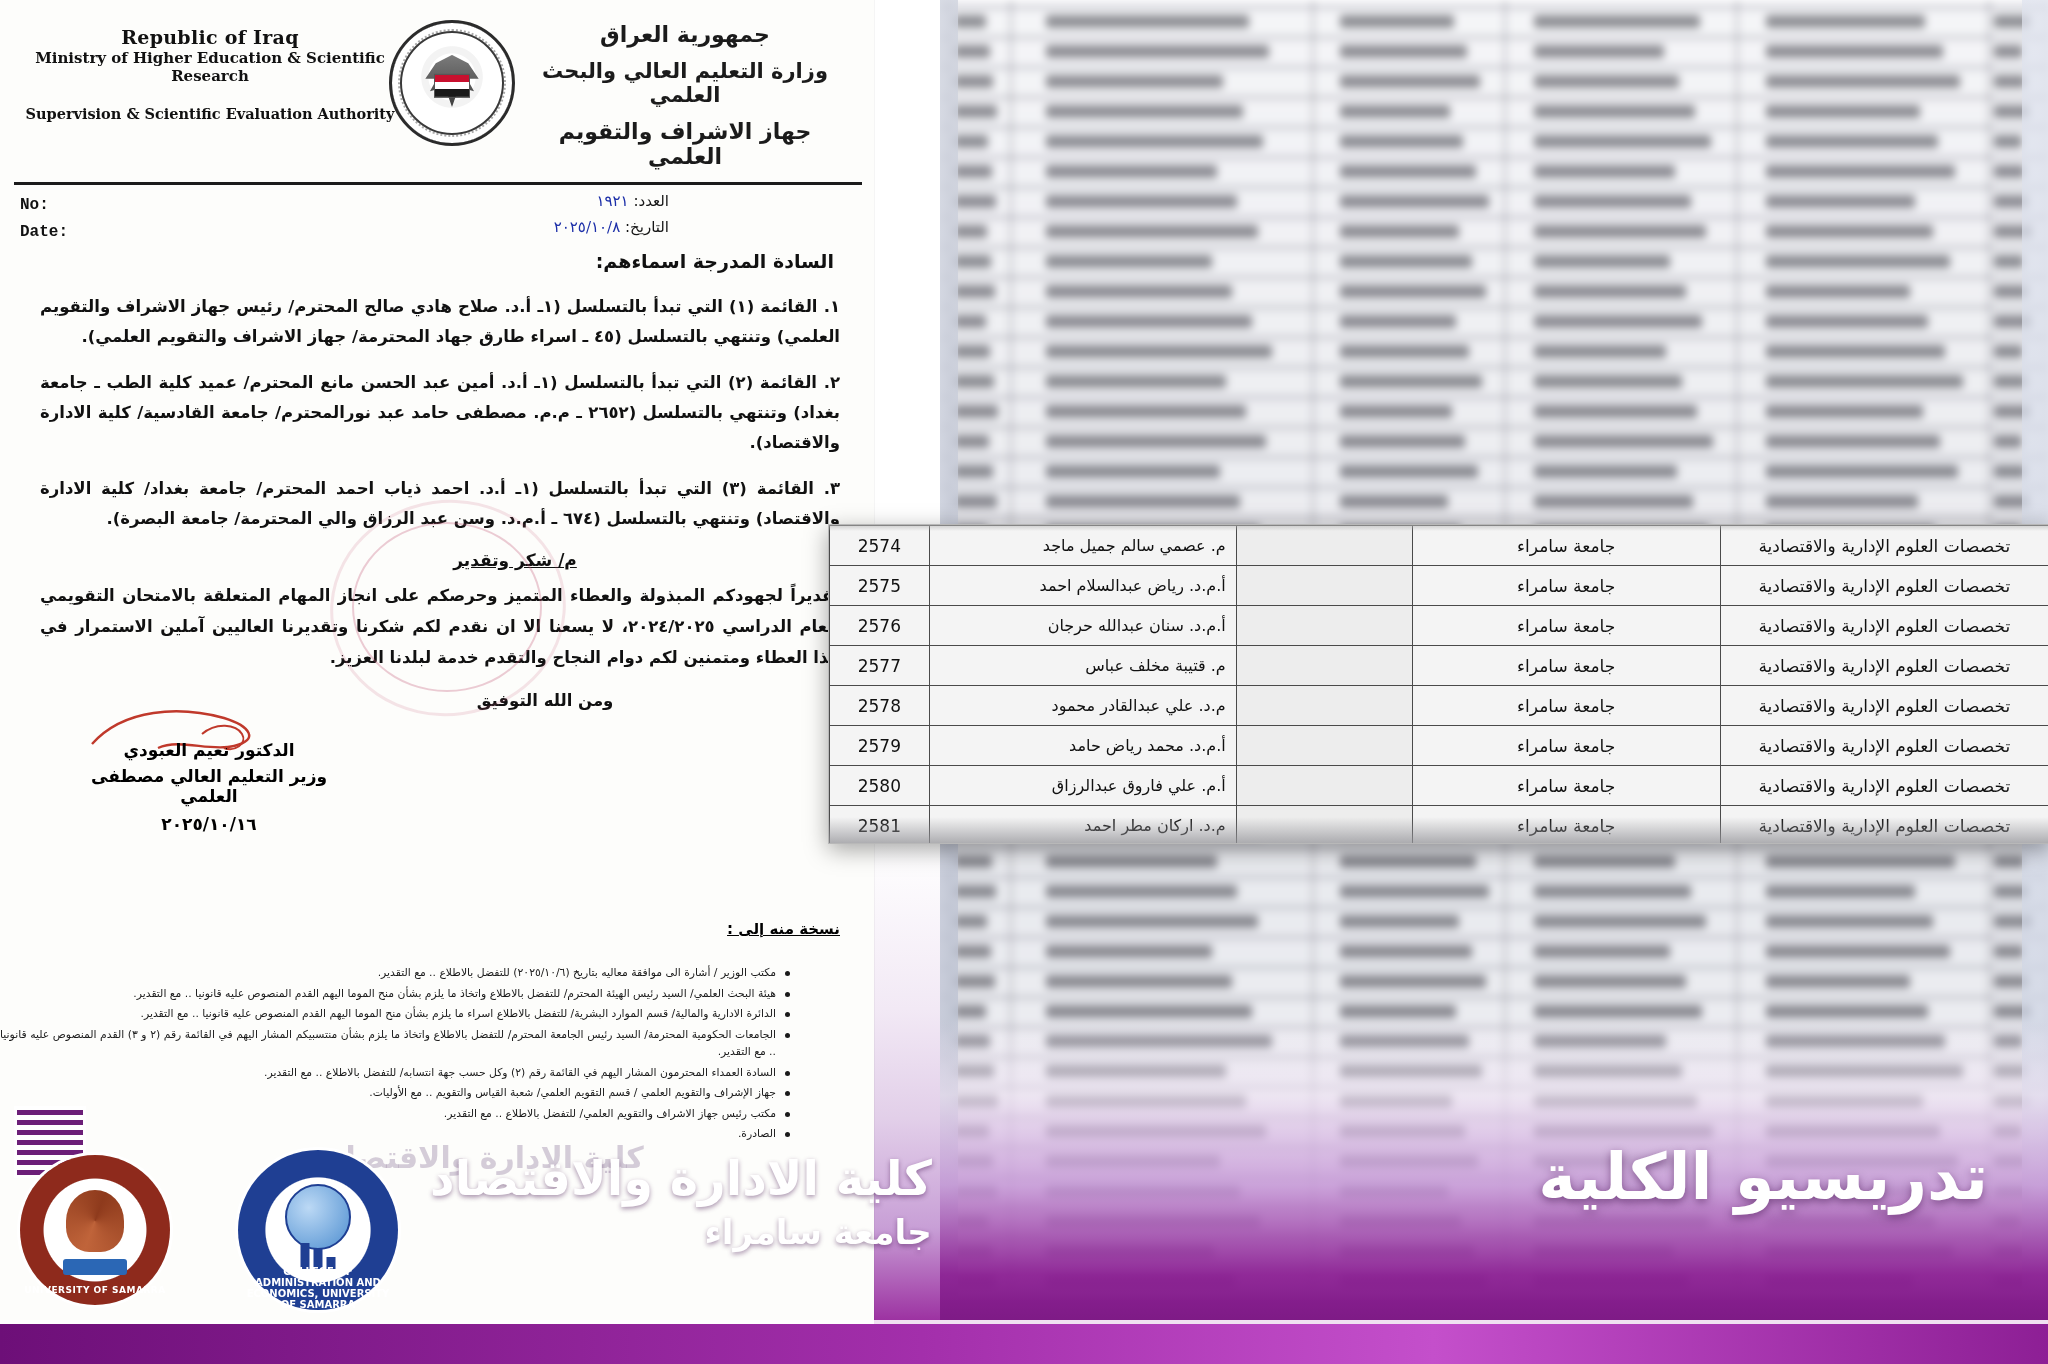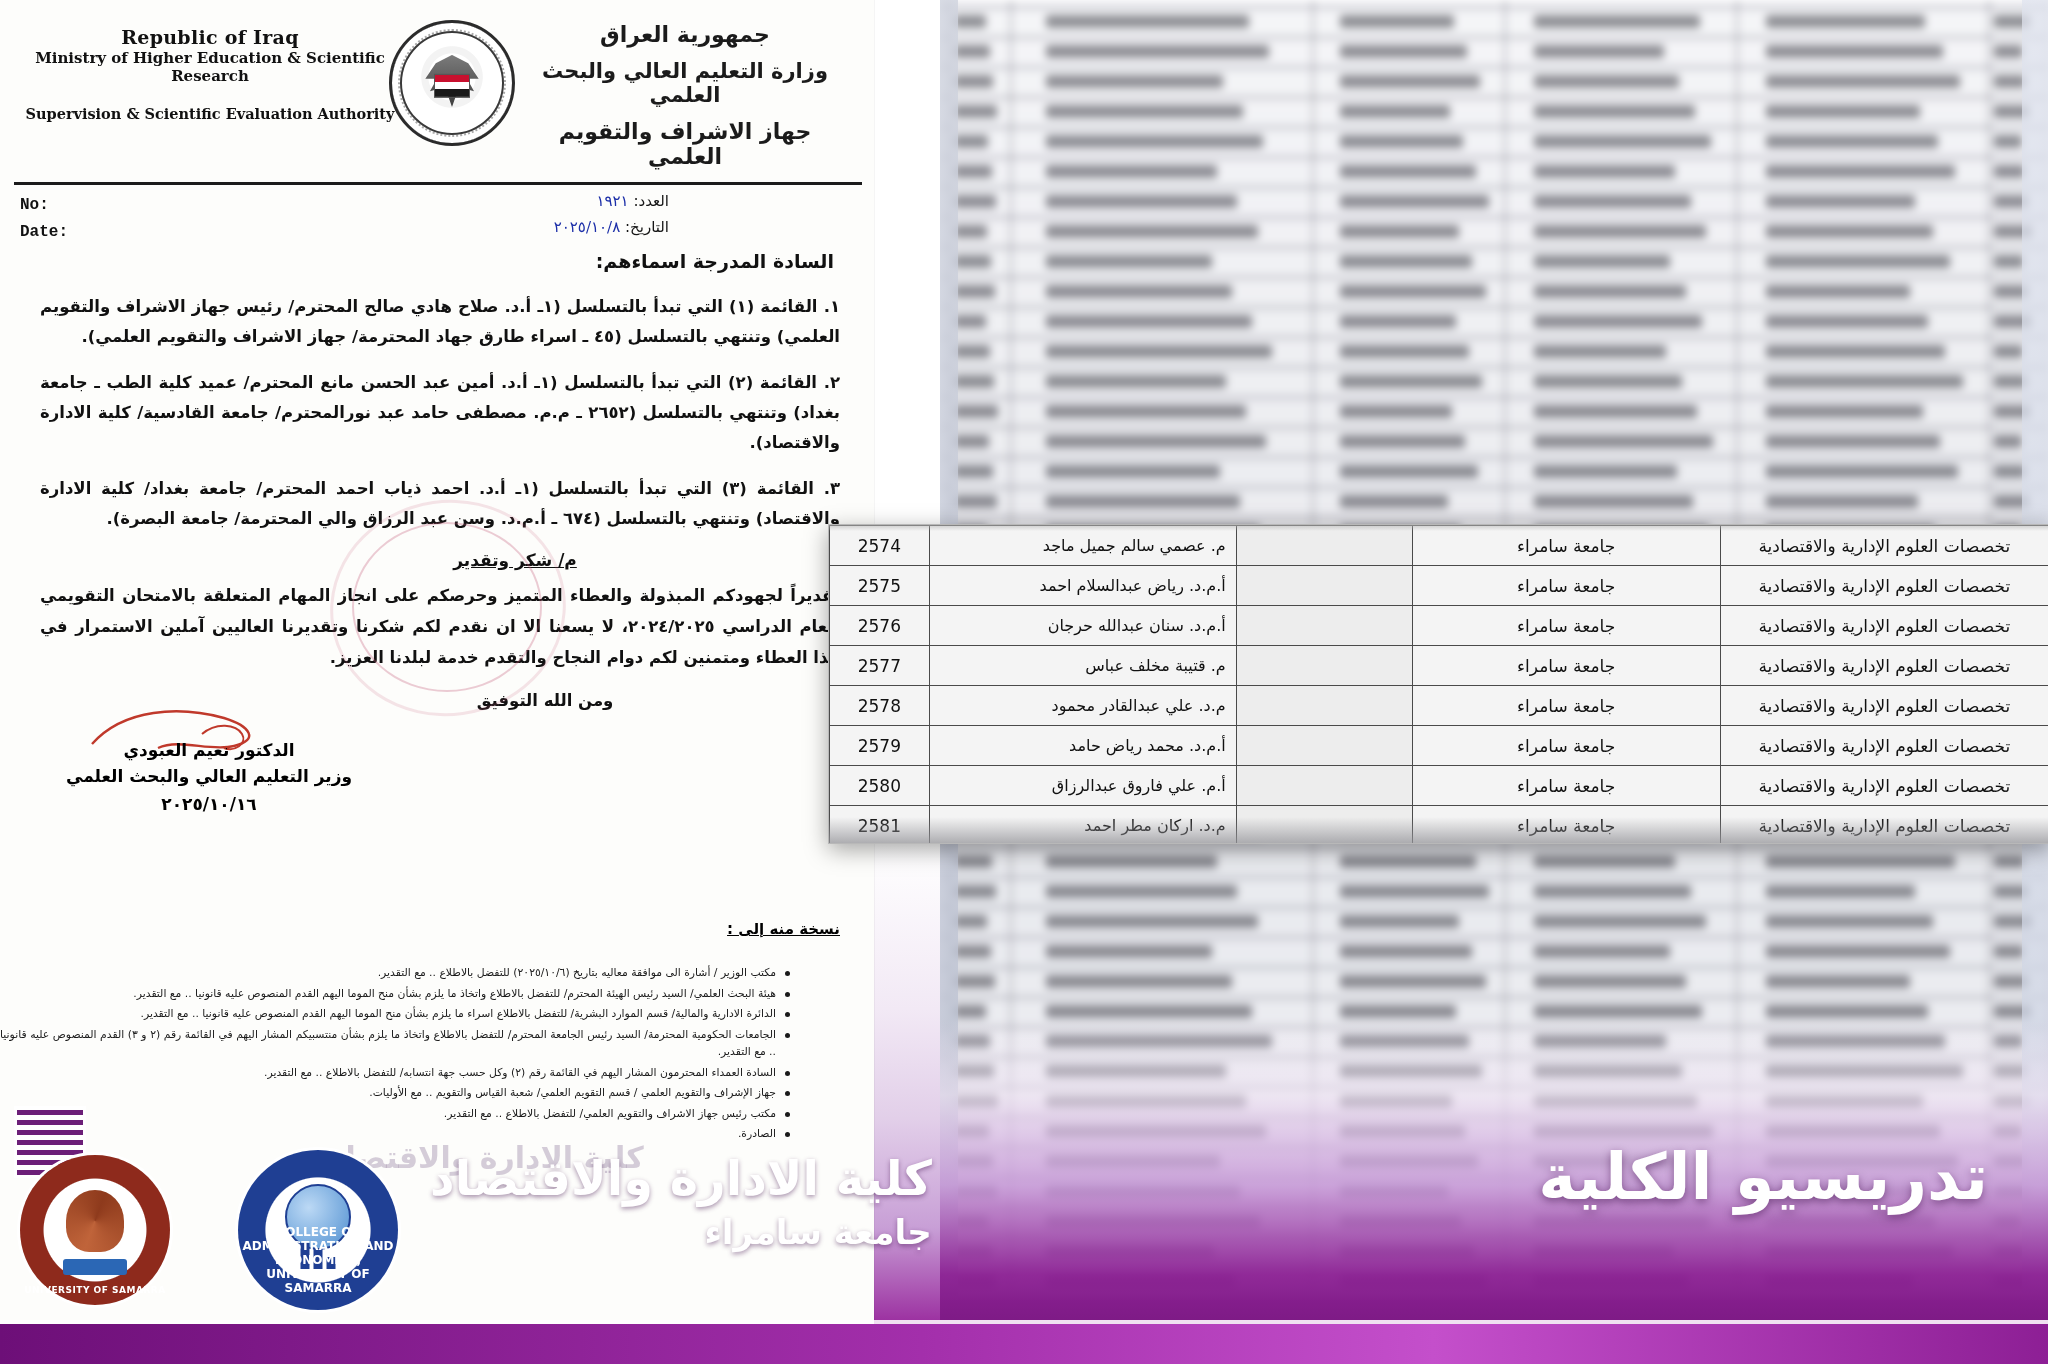--- a/index.html
+++ b/index.html
@@ -91,21 +91,21 @@
   .logo-sam .spiral{position:absolute;left:50%;top:44%;transform:translate(-50%,-50%);width:58px;height:62px;
      background:conic-gradient(from 200deg,#c0643a,#8e3a1c,#c0643a);border-radius:50% 50% 40% 40%;}
   .logo-sam .book{position:absolute;left:50%;bottom:30px;transform:translateX(-50%);width:64px;height:16px;background:#2b67b5;border-radius:3px;}
   .logo-sam .txt{position:absolute;left:0;right:0;bottom:10px;text-align:center;color:#fff;font-size:9px;font-weight:700;letter-spacing:.5px;}
   .logo-col{position:absolute;left:238px;top:1150px;width:160px;height:160px;border-radius:50%;
      background:radial-gradient(circle at 50% 50%,#ffffff 0 46%,#1f3f93 47% 74%,#ffffff 75% 80%,#1f3f93 81%);box-shadow:0 0 0 3px #fff;}
   .logo-col .globe{position:absolute;left:50%;top:42%;transform:translate(-50%,-50%);width:62px;height:62px;border-radius:50%;
      background:radial-gradient(circle at 35% 35%,#bcd9f5,#4f8fd0);border:2px solid #1f3f93;}
   .logo-col .bars{position:absolute;left:50%;top:58%;transform:translateX(-50%);display:flex;align-items:flex-end;gap:4px;height:26px;}
   .logo-col .bars i{display:block;width:9px;background:#1f3f93;}
-  .logo-col .txt{position:absolute;left:0;right:0;bottom:15px;text-align:center;color:#fff;font-size:12px;font-weight:700;}
+  .logo-col .txt{position:absolute;left:0;right:0;bottom:0;text-align:center;color:#fff;font-size:10px;font-weight:700;}
   .brand-ar{position:absolute;left:430px;top:1150px;text-align:right;direction:rtl;color:#ffffff;
      text-shadow:0 2px 5px rgba(60,10,70,.45);}
   .brand-ar .b1{font-size:48px;font-weight:700;letter-spacing:2px;}
   .brand-ar .b2{font-size:34px;font-weight:700;margin-top:6px;letter-spacing:8px;}
   .brand-right{position:absolute;right:60px;top:1140px;color:#fff;font-size:64px;font-weight:700;direction:rtl;
      text-shadow:0 3px 8px rgba(60,10,70,.5);letter-spacing:2px;}
 
   
   .ovl{position:absolute;left:828px;top:524px;width:1220px;height:318px;background:#f1f1f1;
      box-shadow:0 6px 22px rgba(0,0,0,.35);overflow:hidden;border:1px solid #b8b8b8;}
@@ -497,21 +497,21 @@
     <div class="stamp"></div>
     <div class="stamp2"></div>
 
     <svg class="scribble" viewBox="0 0 230 70">
       <path d="M8,44 C40,8 96,6 140,18 C166,26 176,40 150,46 C126,52 96,38 74,48" fill="none" stroke="#c0392b" stroke-width="2.4"></path>
       <path d="M118,34 C132,22 152,24 158,34 C164,44 150,52 140,48" fill="none" stroke="#c0392b" stroke-width="2"></path>
     </svg>
 
     <div class="sig">
       <div class="nm">الدكتور نعيم العبودي</div>
-      <div class="ttl">وزير التعليم العالي والبحث العلمي</div>
+      <div class="ttl">وزير التعليم العالي مصطفى العلمي</div>
       <div class="dt">٢٠٢٥/١٠/١٦</div>
     </div>
 
     <div class="cc-title">نسخة منه إلى :</div>
     <ul class="cc-list" id="cc-list">
         <li>مكتب الوزير / أشارة الى موافقة معاليه بتاريخ (٢٠٢٥/١٠/٦) للتفضل بالاطلاع .. مع التقدير.</li>
         <li>هيئة البحث العلمي/ السيد رئيس الهيئة المحترم/ للتفضل بالاطلاع واتخاذ ما يلزم بشأن منح الموما اليهم القدم المنصوص عليه قانونيا .. مع التقدير.</li>
         <li>الدائرة الادارية والمالية/ قسم الموارد البشرية/ للتفضل بالاطلاع اسراء ما يلزم بشأن منح الموما اليهم القدم المنصوص عليه قانونيا .. مع التقدير.</li>
         <li>الجامعات الحكومية المحترمة/ السيد رئيس الجامعة المحترم/ للتفضل بالاطلاع واتخاذ ما يلزم بشأن منتسبيكم المشار اليهم في القائمة رقم (٢ و ٣) القدم المنصوص عليه قانونيا .. مع التقدير.</li>
         <li>السادة العمداء المحترمون المشار اليهم في القائمة رقم (٢) وكل حسب جهة انتسابه/ للتفضل بالاطلاع .. مع التقدير.</li>

